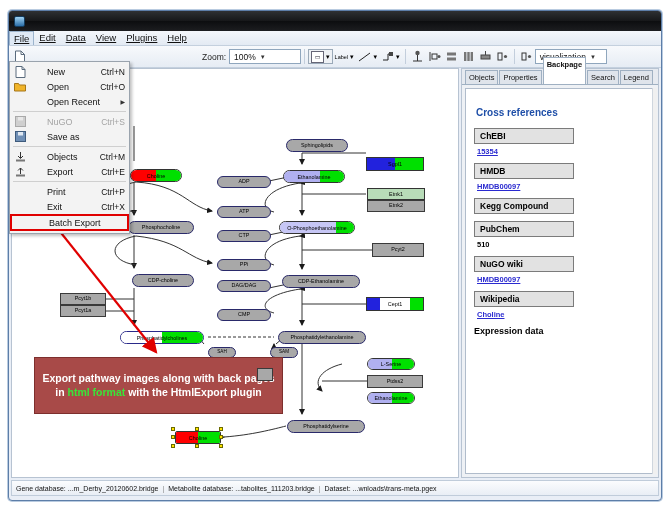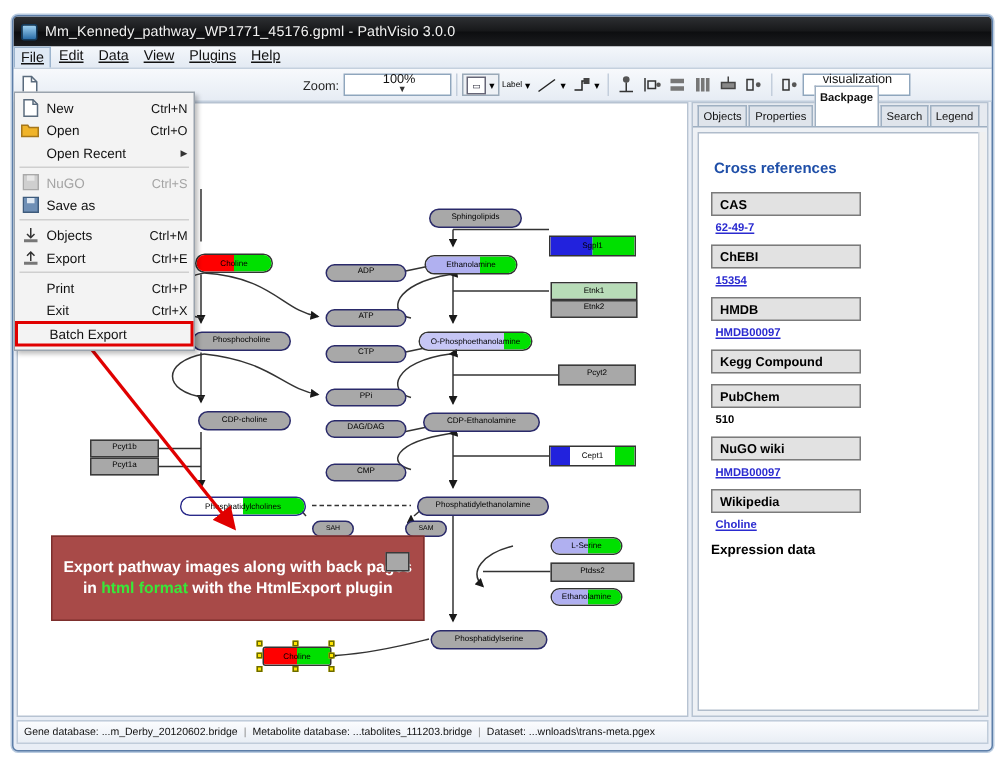--- a/index.html
+++ b/index.html
@@ -75,22 +75,22 @@
   }
   .tb-sep { width: 1px; height: 15px; background: #c3cedc; margin: 0 3px; }
   .tb-btn {
     width: 17px; height: 17px;
     display: flex; align-items: center; justify-content: center;
     color: #3a3a3a;
   }
   .tb-lbl { font-size: 8.5px; color: #222; margin: 0 3px 0 4px; }
   .tb-combo {
     height: 15px; border: 1px solid #8fa6bd; background: #fff;
-    display: flex; align-items: center; justify-content: flex-end;
-    padding: 0 2px 0 4px; font-size: 8.5px; color: #111; flex-direction: column;
+    display: flex; align-items: center; justify-content: flex-start;
+    padding: 0 2px 0 4px; font-size: 8.5px; color: #111;
   }
   .tb-combo .arr { font-size: 6px; color: #333; margin-left: 4px; }
   .small-combo {
     height: 15px; border: 1px solid #9aa9b8; background: #eef1f5;
     display: flex; align-items: center; padding: 0 2px;
     font-size: 7px; gap: 2px;
   }
   .glyph-box {
     width: 13px; height: 12px; border: 1px solid #667; background: #fff;
     display: flex; align-items: center; justify-content: center;
@@ -111,21 +111,21 @@
   .fm-row {
     height: 15px; display: flex; align-items: center;
     padding-left: 2px; color: #111; position: relative;
   }
   .fm-row.disabled { color: #a4a4a4; }
   .fm-ico {
     width: 16px; height: 13px; flex: none;
     display: flex; align-items: center; justify-content: center;
     font-size: 9px; margin-right: 3px;
   }
-  .fm-label { flex: 1; white-space: nowrap; }
+  .fm-label { flex: 1; white-space: nowrap; margin-left: 16px; }
   .fm-acc { font-size: 8.5px; color: #111; padding-right: 4px; }
   .fm-row.disabled .fm-acc { color: #a4a4a4; }
   .fm-sep { height: 1px; background: #cfcfcf; margin: 2px 3px; }
   .fm-arrow { font-size: 6px; padding-right: 4px; color: #333; }
   .fm-row.highlight {
     border: 2px solid #e00000;
     height: 17px;
   }
 
   
@@ -257,21 +257,20 @@
   .sb-sep { margin: 0 4px; color: #888; }
 </style>
 </head>
 <body>
 
 <div id="root">
   <div class="win-frame">
 
     <div class="titlebar">
       <span class="title-ico"></span>
-      <span class="title-text">Mm_Kennedy_pathway_WP1771_45176.gpml - PathVisio 3.0.0</span>
     </div>
 
     <div class="menubar">
       <span class="mi active">File</span>
       <span class="mi">Edit</span>
       <span class="mi">Data</span>
       <span class="mi">View</span>
       <span class="mi">Plugins</span>
       <span class="mi">Help</span>
     </div>
@@ -623,24 +622,20 @@
         <span class="tab">Properties</span>
         <span class="tab active">Backpage</span>
         <span class="tab">Search</span>
         <span class="tab">Legend</span>
       </div>
 
       <div class="rbody">
         <div class="xref-title">Cross references</div>
 
         <div class="xref-block">
-          <div class="xref-head">CAS</div>
-          <div class="xref-val">62-49-7</div>
-        </div>
-        <div class="xref-block">
           <div class="xref-head">ChEBI</div>
           <div class="xref-val">15354</div>
         </div>
         <div class="xref-block">
           <div class="xref-head">HMDB</div>
           <div class="xref-val">HMDB00097</div>
         </div>
         <div class="xref-block">
           <div class="xref-head">Kegg Compound</div>
         </div>

